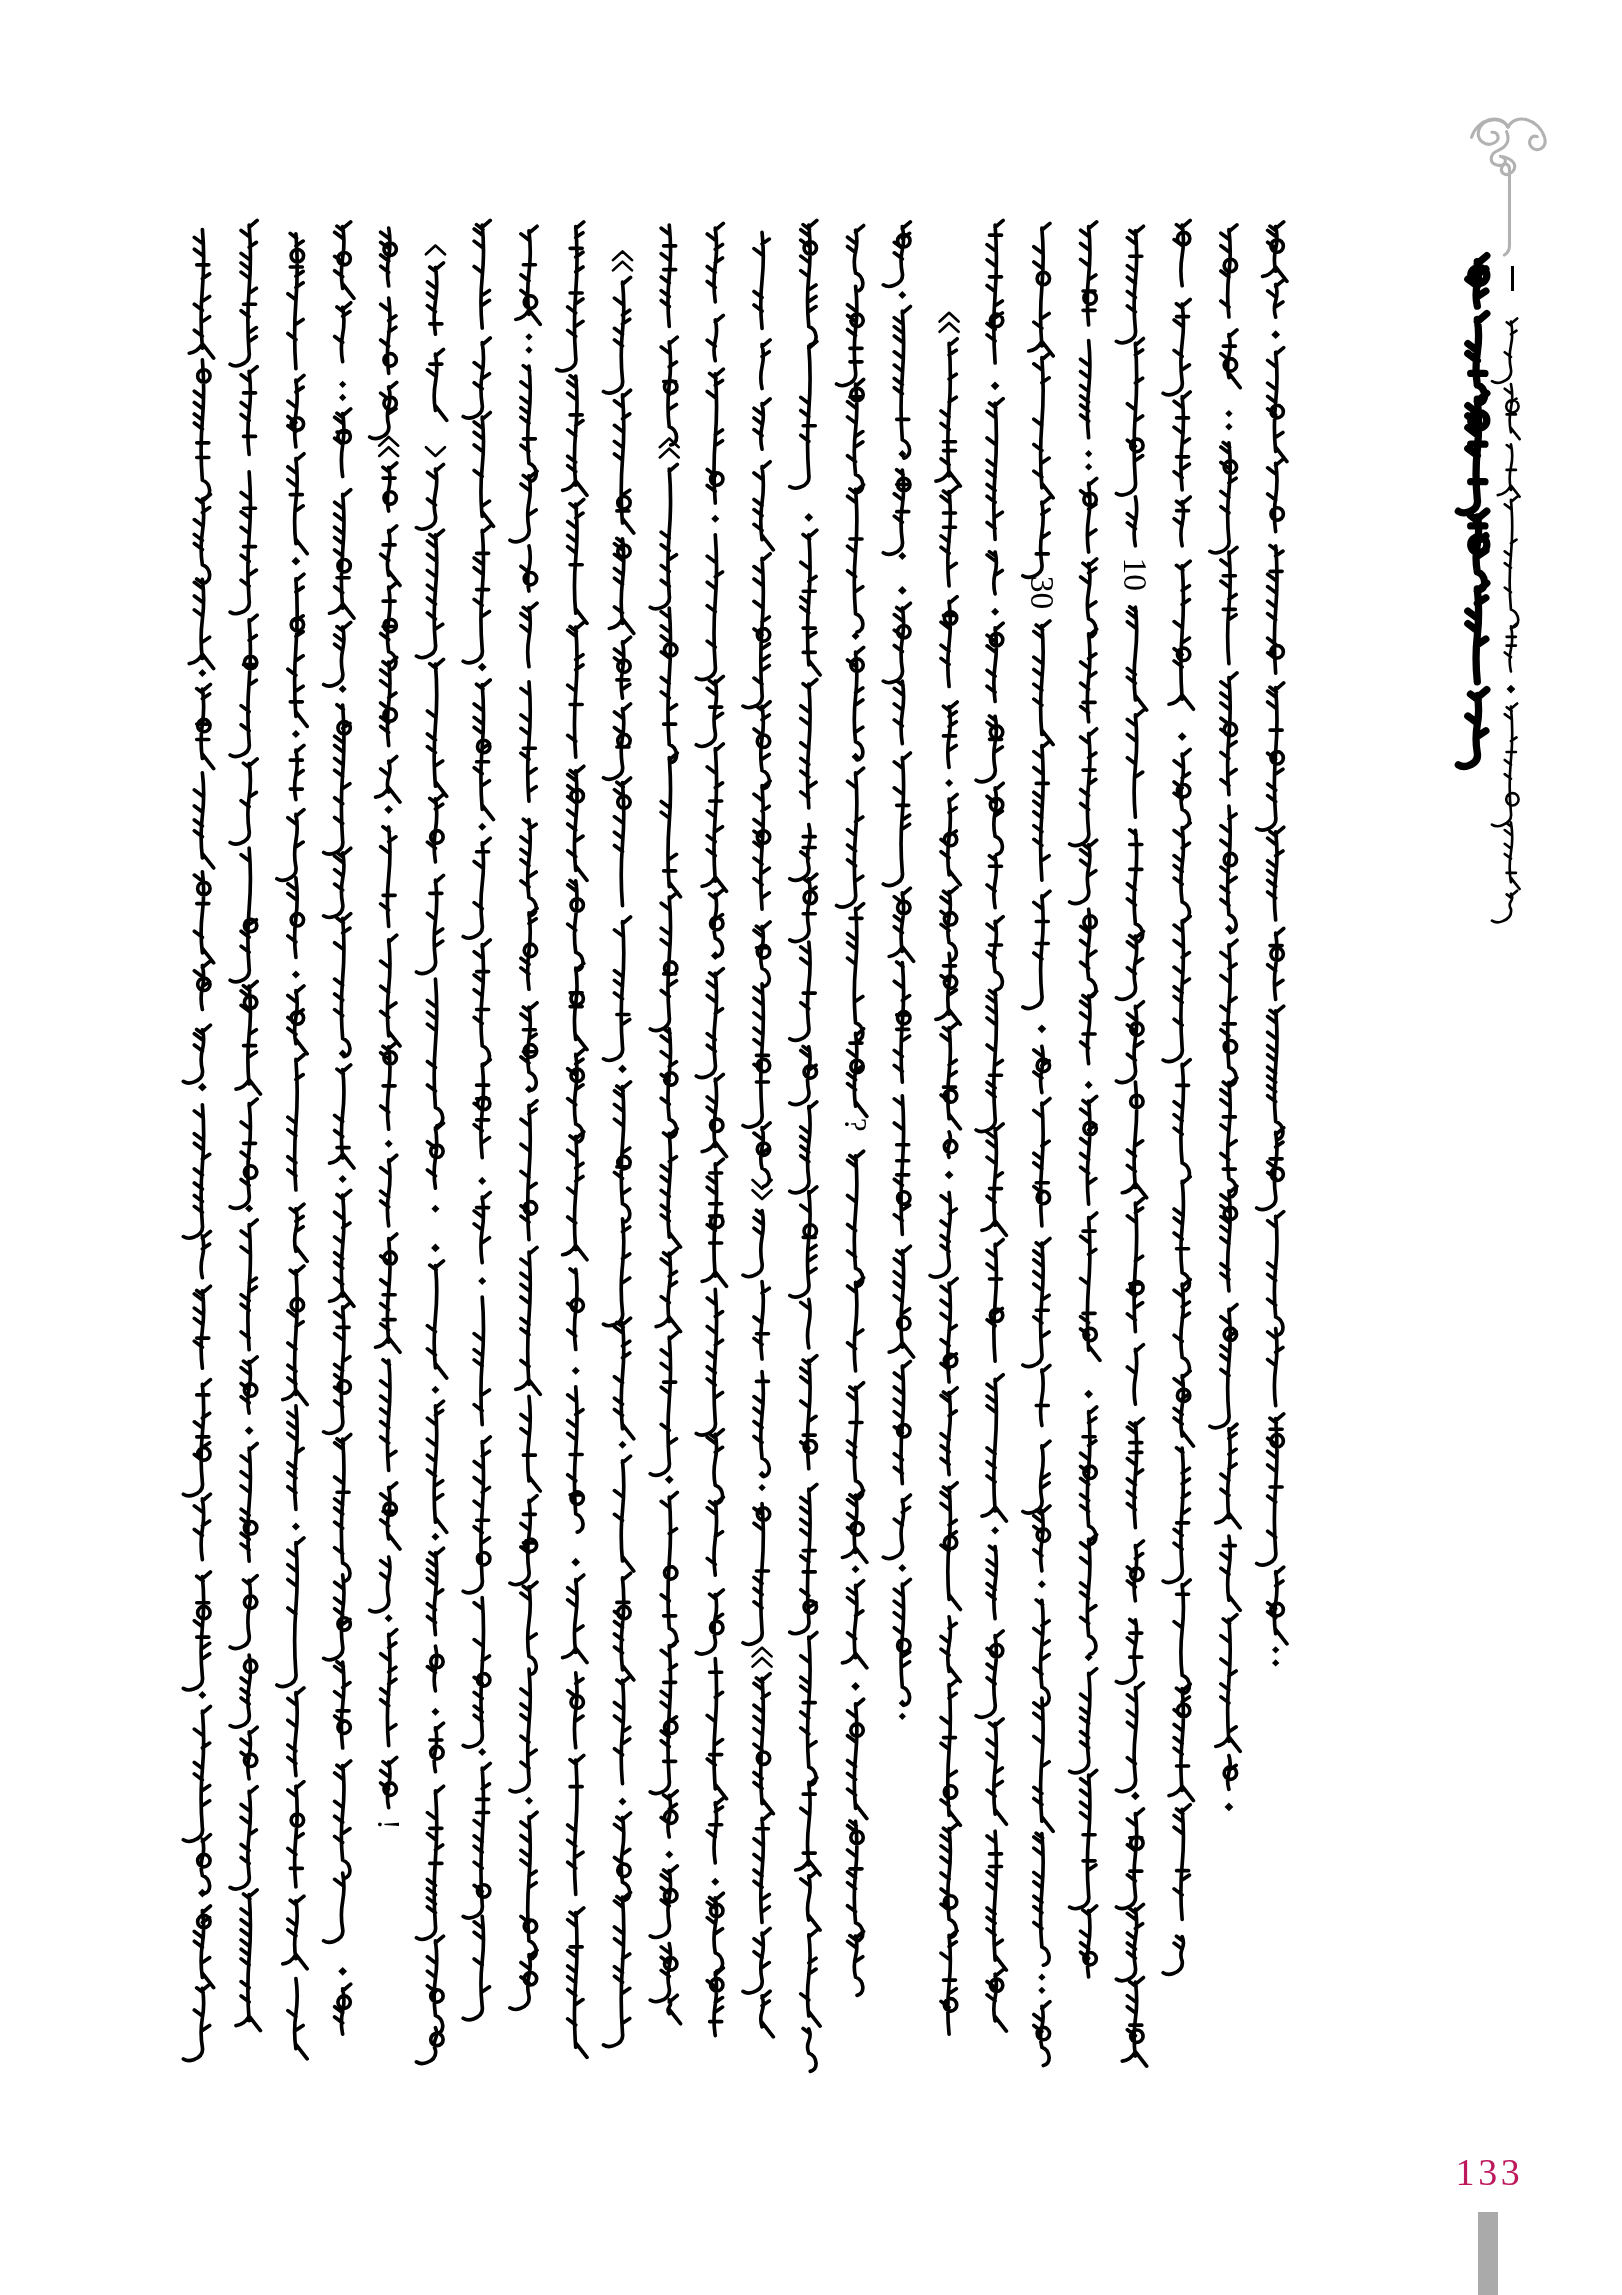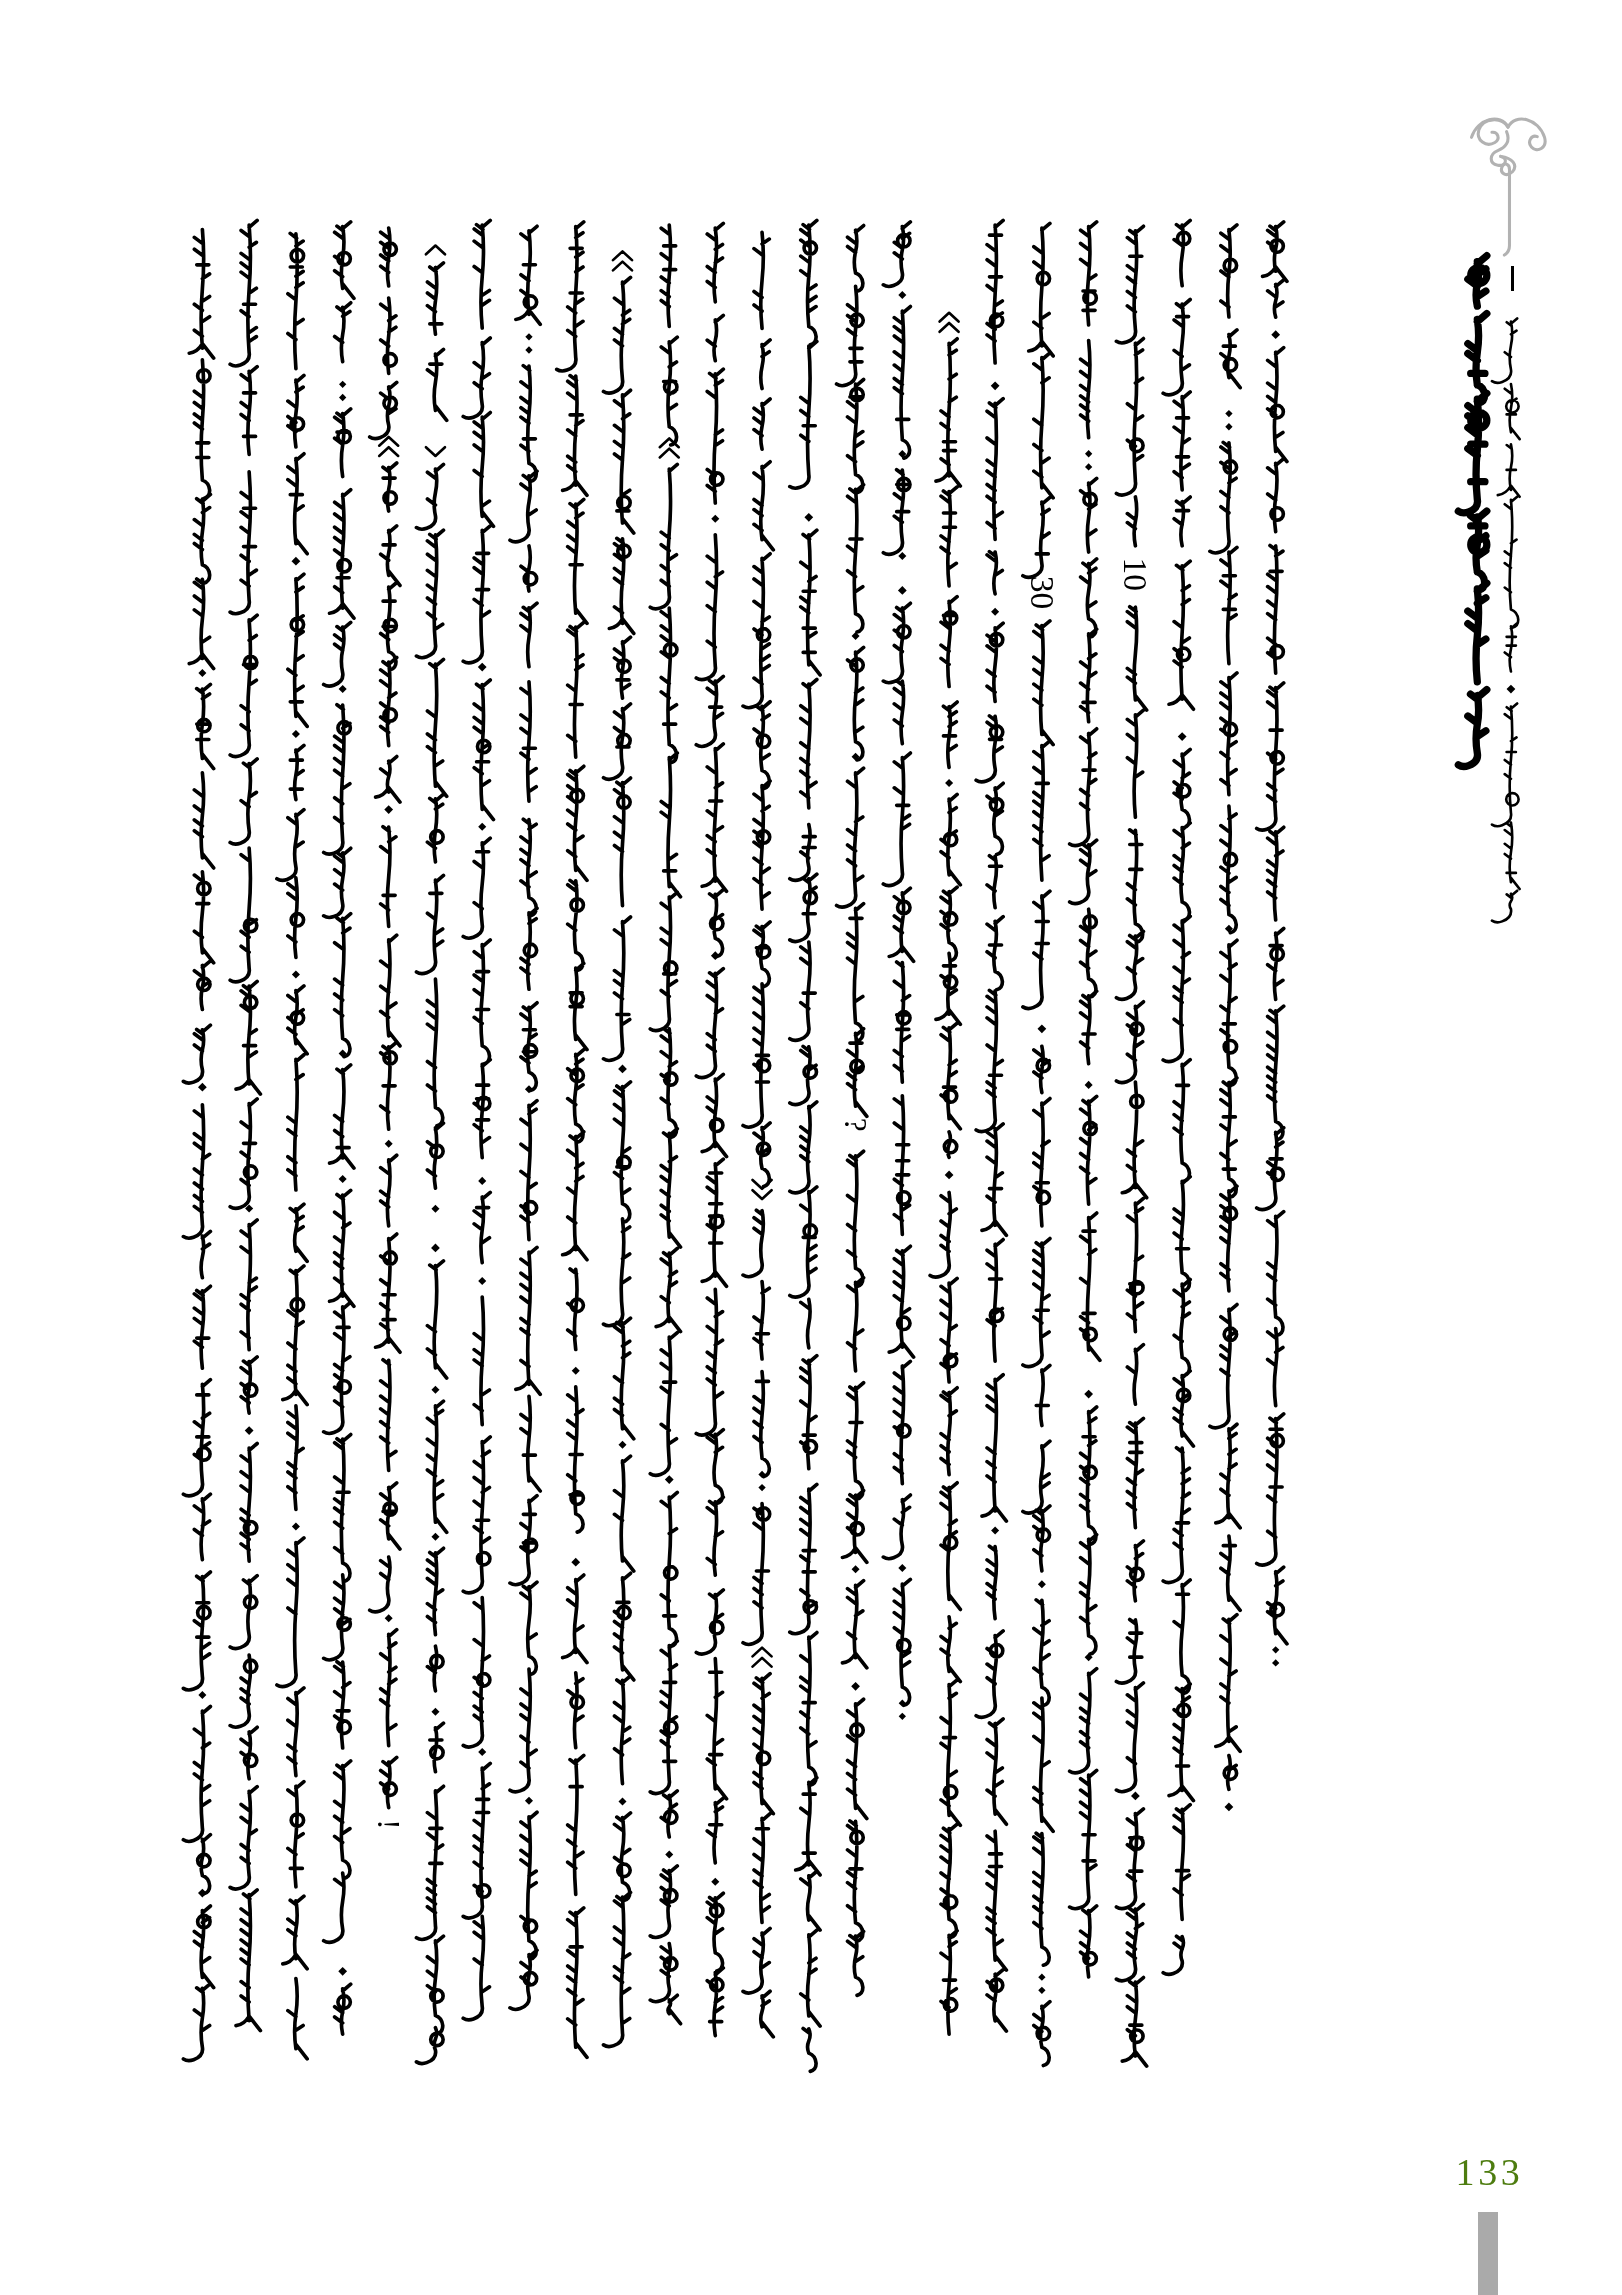--- a/index.html
+++ b/index.html
@@ -12,21 +12,21 @@
     font-family:"Liberation Serif","DejaVu Serif",serif;
   }
   .canvas{position:absolute;left:0;top:0;}
   .header-dash{
     position:absolute;left:1511px;top:266px;
     width:2.9px;height:25px;background:#000;
   }
   .page-number{
     position:absolute;left:1447px;top:2150px;width:85px;
     text-align:center;
-    font-size:38px;color:#4d7c0f;letter-spacing:3.7px;
+    font-size:38px;color:#be185d;letter-spacing:3.7px;
     font-family:"Liberation Serif","DejaVu Serif",serif;
   }
   .spine-bar{
     position:absolute;left:1478px;top:2212px;
     width:20px;height:83px;background:#aaaaaa;
   }
 </style>
 </head>
 <body>
 

